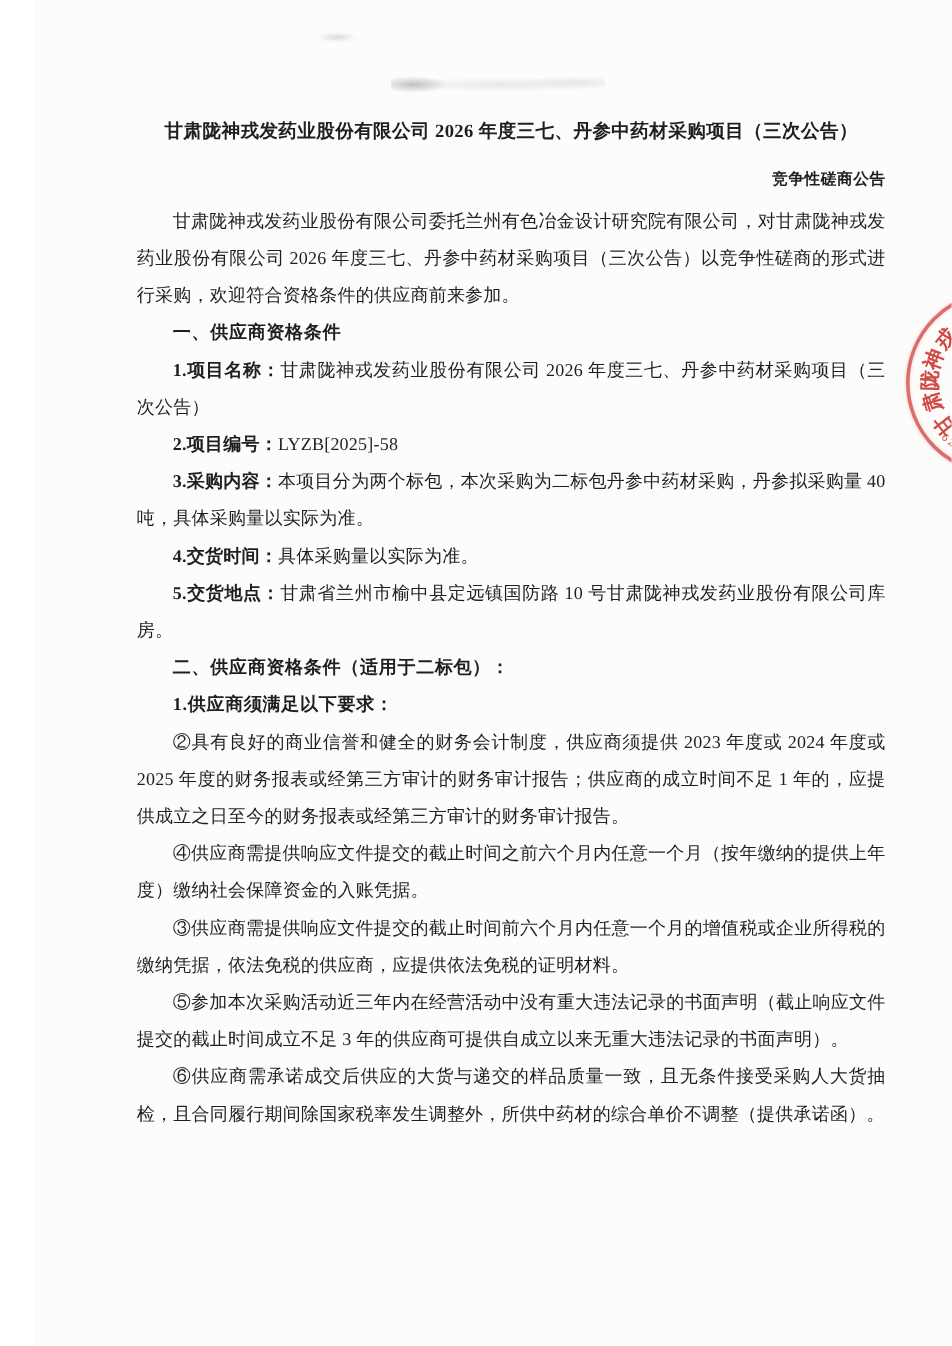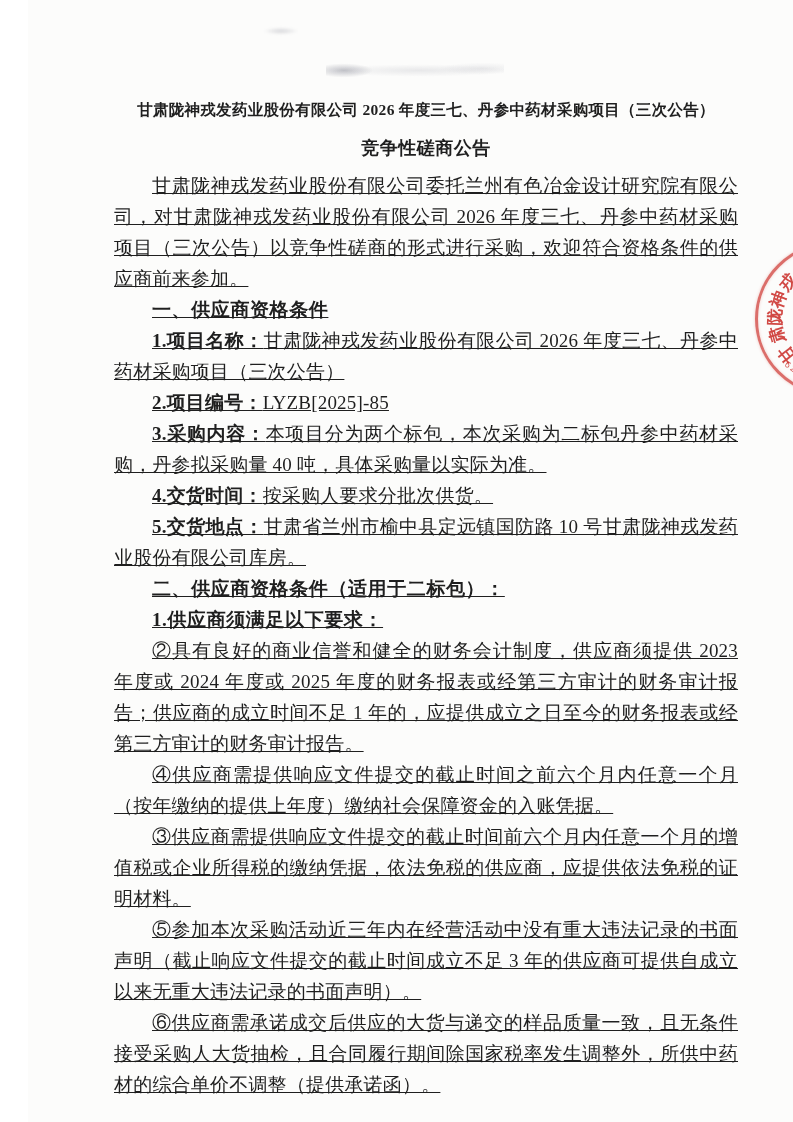--- a/index.html
+++ b/index.html
@@ -22,34 +22,33 @@
   .doc-title {
     margin: 0 0 12px 0;
     font-size: 15.5px;
     font-weight: bold;
     text-align: center;
     line-height: 27px;
     letter-spacing: 0.3px;
   }
   .doc-subtitle {
     margin: 0 0 8px 0;
-    font-size: 18px;
+    font-size: 13px;
     font-weight: bold;
-    text-align: center;
+    text-align: right;
     line-height: 27px;
     letter-spacing: 0.5px;
   }
   .par {
     margin: 0;
-    font-size: 19px;
+    font-size: 15px;
     line-height: 31px;
     text-align: justify;
     text-indent: 2em;
     letter-spacing: 0.2px;
-    text-decoration: underline;
   }
   .heading { font-weight: bold; letter-spacing: 0.6px; }
   .lbl { font-weight: bold; }
   
   .smudge { position: absolute; pointer-events: none; }
   .smudge-1 {
     left: 298px; top: 60px; width: 178px; height: 19px;
     background:
       radial-gradient(ellipse 22% 50% at 10% 55%, rgba(108,110,126,0.40), rgba(108,110,126,0) 75%),
       radial-gradient(ellipse 65% 42% at 52% 55%, rgba(128,130,146,0.16), rgba(128,130,146,0) 78%),
@@ -103,25 +102,25 @@
 
     <p class="doc-title">甘肃陇神戎发药业股份有限公司 2026 年度三七、丹参中药材采购项目（三次公告）</p>
     <p class="doc-subtitle">竞争性磋商公告</p>
 
     <p class="par">甘肃陇神戎发药业股份有限公司委托兰州有色冶金设计研究院有限公司，对甘肃陇神戎发药业股份有限公司 2026 年度三七、丹参中药材采购项目（三次公告）以竞争性磋商的形式进行采购，欢迎符合资格条件的供应商前来参加。</p>
 
     <p class="par heading">一、供应商资格条件</p>
 
     <p class="par"><b class="lbl">1.项目名称：</b><span>甘肃陇神戎发药业股份有限公司 2026 年度三七、丹参中药材采购项目（三次公告）</span></p>
 
-    <p class="par"><b class="lbl">2.项目编号：</b><span>LYZB[2025]-85</span></p>
+    <p class="par"><b class="lbl">2.项目编号：</b><span>LYZB[2025]-58</span></p>
 
     <p class="par"><b class="lbl">3.采购内容：</b><span>本项目分为两个标包，本次采购为二标包丹参中药材采购，丹参拟采购量 40 吨，具体采购量以实际为准。</span></p>
 
-    <p class="par"><b class="lbl">4.交货时间：</b><span>按采购人要求分批次供货。</span></p>
+    <p class="par"><b class="lbl">4.交货时间：</b><span>具体采购量以实际为准。</span></p>
 
     <p class="par"><b class="lbl">5.交货地点：</b><span>甘肃省兰州市榆中县定远镇国防路 10 号甘肃陇神戎发药业股份有限公司库房。</span></p>
 
     <p class="par heading">二、供应商资格条件（适用于二标包）：</p>
 
     <p class="par heading">1.供应商须满足以下要求：</p>
 
     <p class="par">②具有良好的商业信誉和健全的财务会计制度，供应商须提供 2023 年度或 2024 年度或 2025 年度的财务报表或经第三方审计的财务审计报告；供应商的成立时间不足 1 年的，应提供成立之日至今的财务报表或经第三方审计的财务审计报告。</p>
     <p class="par">④供应商需提供响应文件提交的截止时间之前六个月内任意一个月（按年缴纳的提供上年度）缴纳社会保障资金的入账凭据。</p>
     <p class="par">③供应商需提供响应文件提交的截止时间前六个月内任意一个月的增值税或企业所得税的缴纳凭据，依法免税的供应商，应提供依法免税的证明材料。</p>

